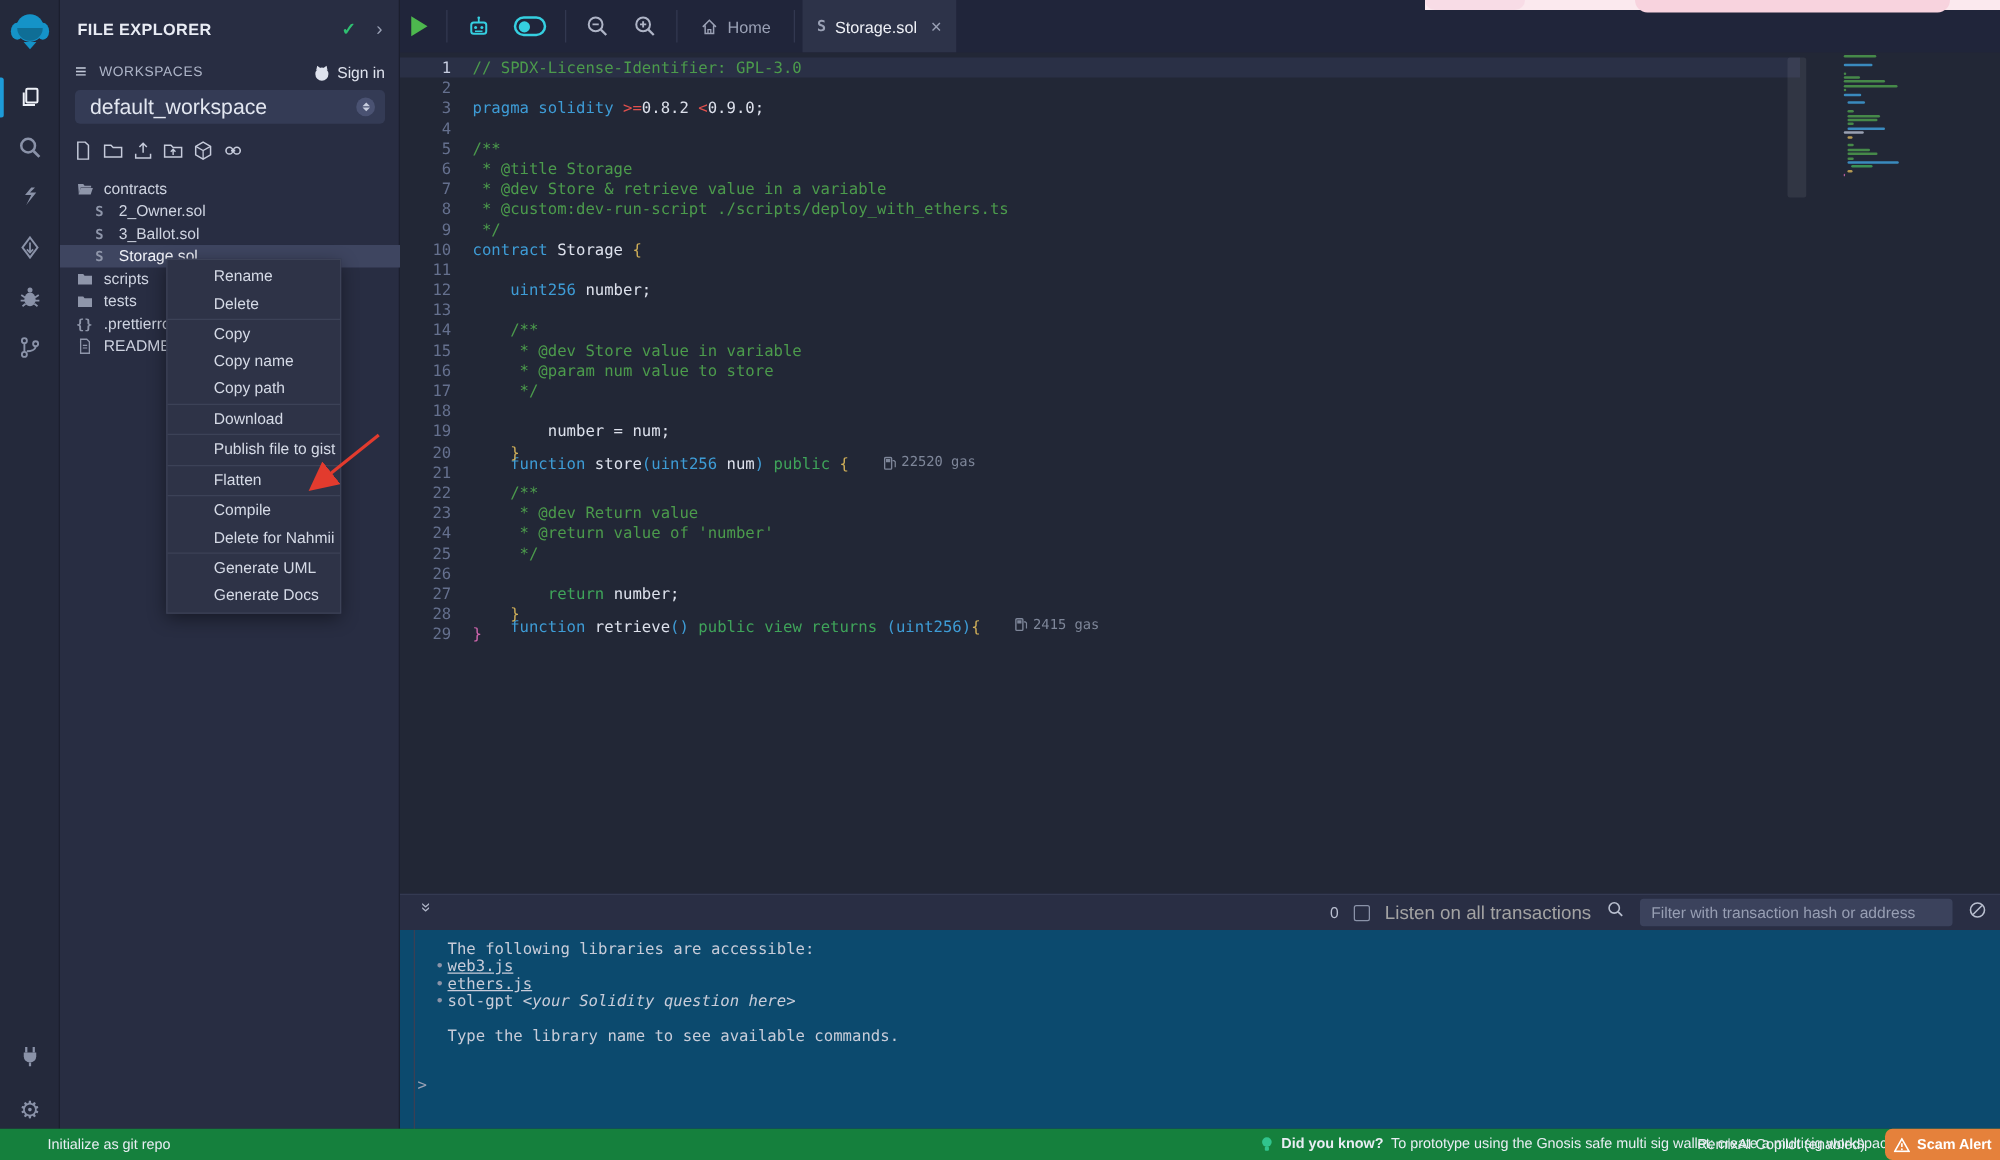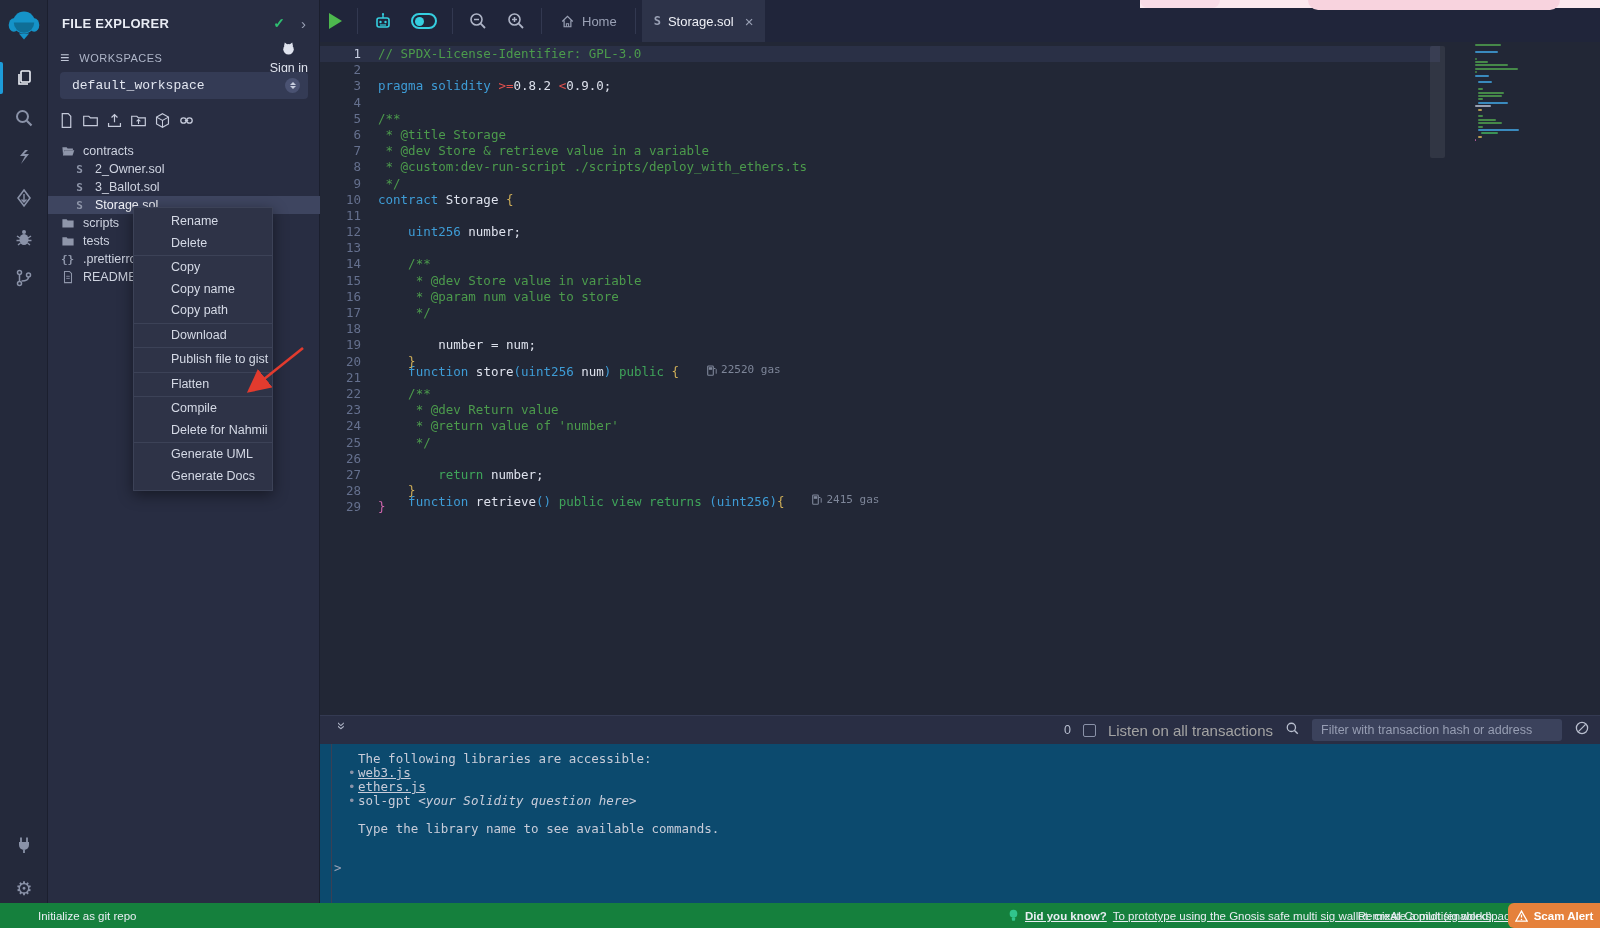--- a/index.html
+++ b/index.html
@@ -17,24 +17,24 @@
 
   
   .panel { position:absolute; left:48px; top:0; width:272px; height:903px; background:#282d42; border-right:1px solid #1b1f2e; }
   .fe-header { position:absolute; left:0; top:10px; width:272px; height:26px; display:flex; align-items:center; padding:0 14px; }
   .fe-title { font-size:13px; font-weight:bold; color:#e9ecf4; letter-spacing:.3px; flex:1; }
   .fe-check { color:#2fbf71; font-size:14px; font-weight:bold; margin-right:16px; }
   .fe-chev { color:#9aa1b5; font-size:15px; }
   .ws-row { position:absolute; left:0; top:48px; width:272px; height:20px; display:flex; align-items:center; padding:0 12px; }
   .ws-burger { color:#c2c8d8; font-size:16px; margin-right:10px; }
   .ws-label { font-size:11px; color:#aeb5c8; letter-spacing:.5px; flex:1; }
-  .signin { display:flex; align-items:center; gap:5px; color:#dfe3ee; font-size:12.5px; cursor:pointer;flex-direction:column; }
+  .signin { display:flex; align-items:center; gap:5px; color:#dfe3ee; font-size:12.5px; cursor:pointer; }
   .signin svg { width:15px; height:15px; }
   .ws-select { position:absolute; left:12px; top:72px; width:248px; height:27px; background:#343b55; border-radius:4px; display:flex; align-items:center; padding:0 8px 0 12px; cursor:pointer; }
-  .ws-select .name { flex:1; font-size:13px; color:#e2e6f0;font-family:Liberation Mono, monospace; }
+  .ws-select .name { flex:1; font-size:17px; color:#e2e6f0; }
   .ws-badge { width:15px; height:15px; border-radius:50%; background:#4a5272; display:flex; flex-direction:column; align-items:center; justify-content:center; gap:1px; }
   .ws-badge i { display:block; width:0; height:0; border-left:3px solid transparent; border-right:3px solid transparent; }
   .ws-badge i.up { border-bottom:3px solid #c8cede; }
   .ws-badge i.dn { border-top:3px solid #c8cede; }
   .fe-toolbar { position:absolute; left:10px; top:112px; display:flex; gap:7px; }
   .fe-toolbar .tbi { width:17px; height:17px; color:#c6cbdb; cursor:pointer; }
   .fe-toolbar svg { width:17px; height:17px; }
 
   .tree { position:absolute; left:0; top:142px; width:272px; }
   .trow { height:18px; display:flex; align-items:center; font-size:12.5px; color:#ced3e0; cursor:pointer; white-space:nowrap; }
@@ -102,21 +102,21 @@
   .term-line { height:14px; line-height:14px; padding-left:38px; position:relative; white-space:pre; }
   .term-line .bullet { position:absolute; left:28px; color:#8b93a8; }
   .term-line .lnk { text-decoration:underline; cursor:pointer; }
   .term-line .ital { font-style:italic; }
   .term-vline { position:absolute; left:11px; top:0; width:1px; height:159px; background:#3a4055; }
   .term-prompt { position:absolute; left:14px; top:116px; color:#9aa1b5; }
 
   
   .statusbar { position:absolute; left:0; top:903px; width:1600px; height:25px; background:#15803d; display:flex; align-items:center; font-size:11.5px; color:#e9edf3; z-index:80; }
   .sb-left { margin-left:38px; cursor:pointer; }
-  .sb-tip { position:absolute; left:1008px; display:flex; align-items:flex-end; gap:6px;text-decoration:underline; }
+  .sb-tip { position:absolute; left:1008px; display:flex; align-items:flex-start; gap:6px; }
   .sb-tip svg { width:11px; height:13px; }
   .sb-tip b { font-weight:bold; }
   .sb-copilot { position:absolute; right:108px; cursor:pointer; }
   .scam-btn { position:absolute; right:0; top:0; width:92px; height:25px; background:#e5813b; border-radius:6px 0 0 6px; display:flex; align-items:center; justify-content:center; gap:6px; color:#fff; font-size:11.5px; font-weight:bold; cursor:pointer; }
   .scam-btn svg { width:13px; height:12px; }
 </style>
 </head>
 <body>
 
 <div class="screen">

